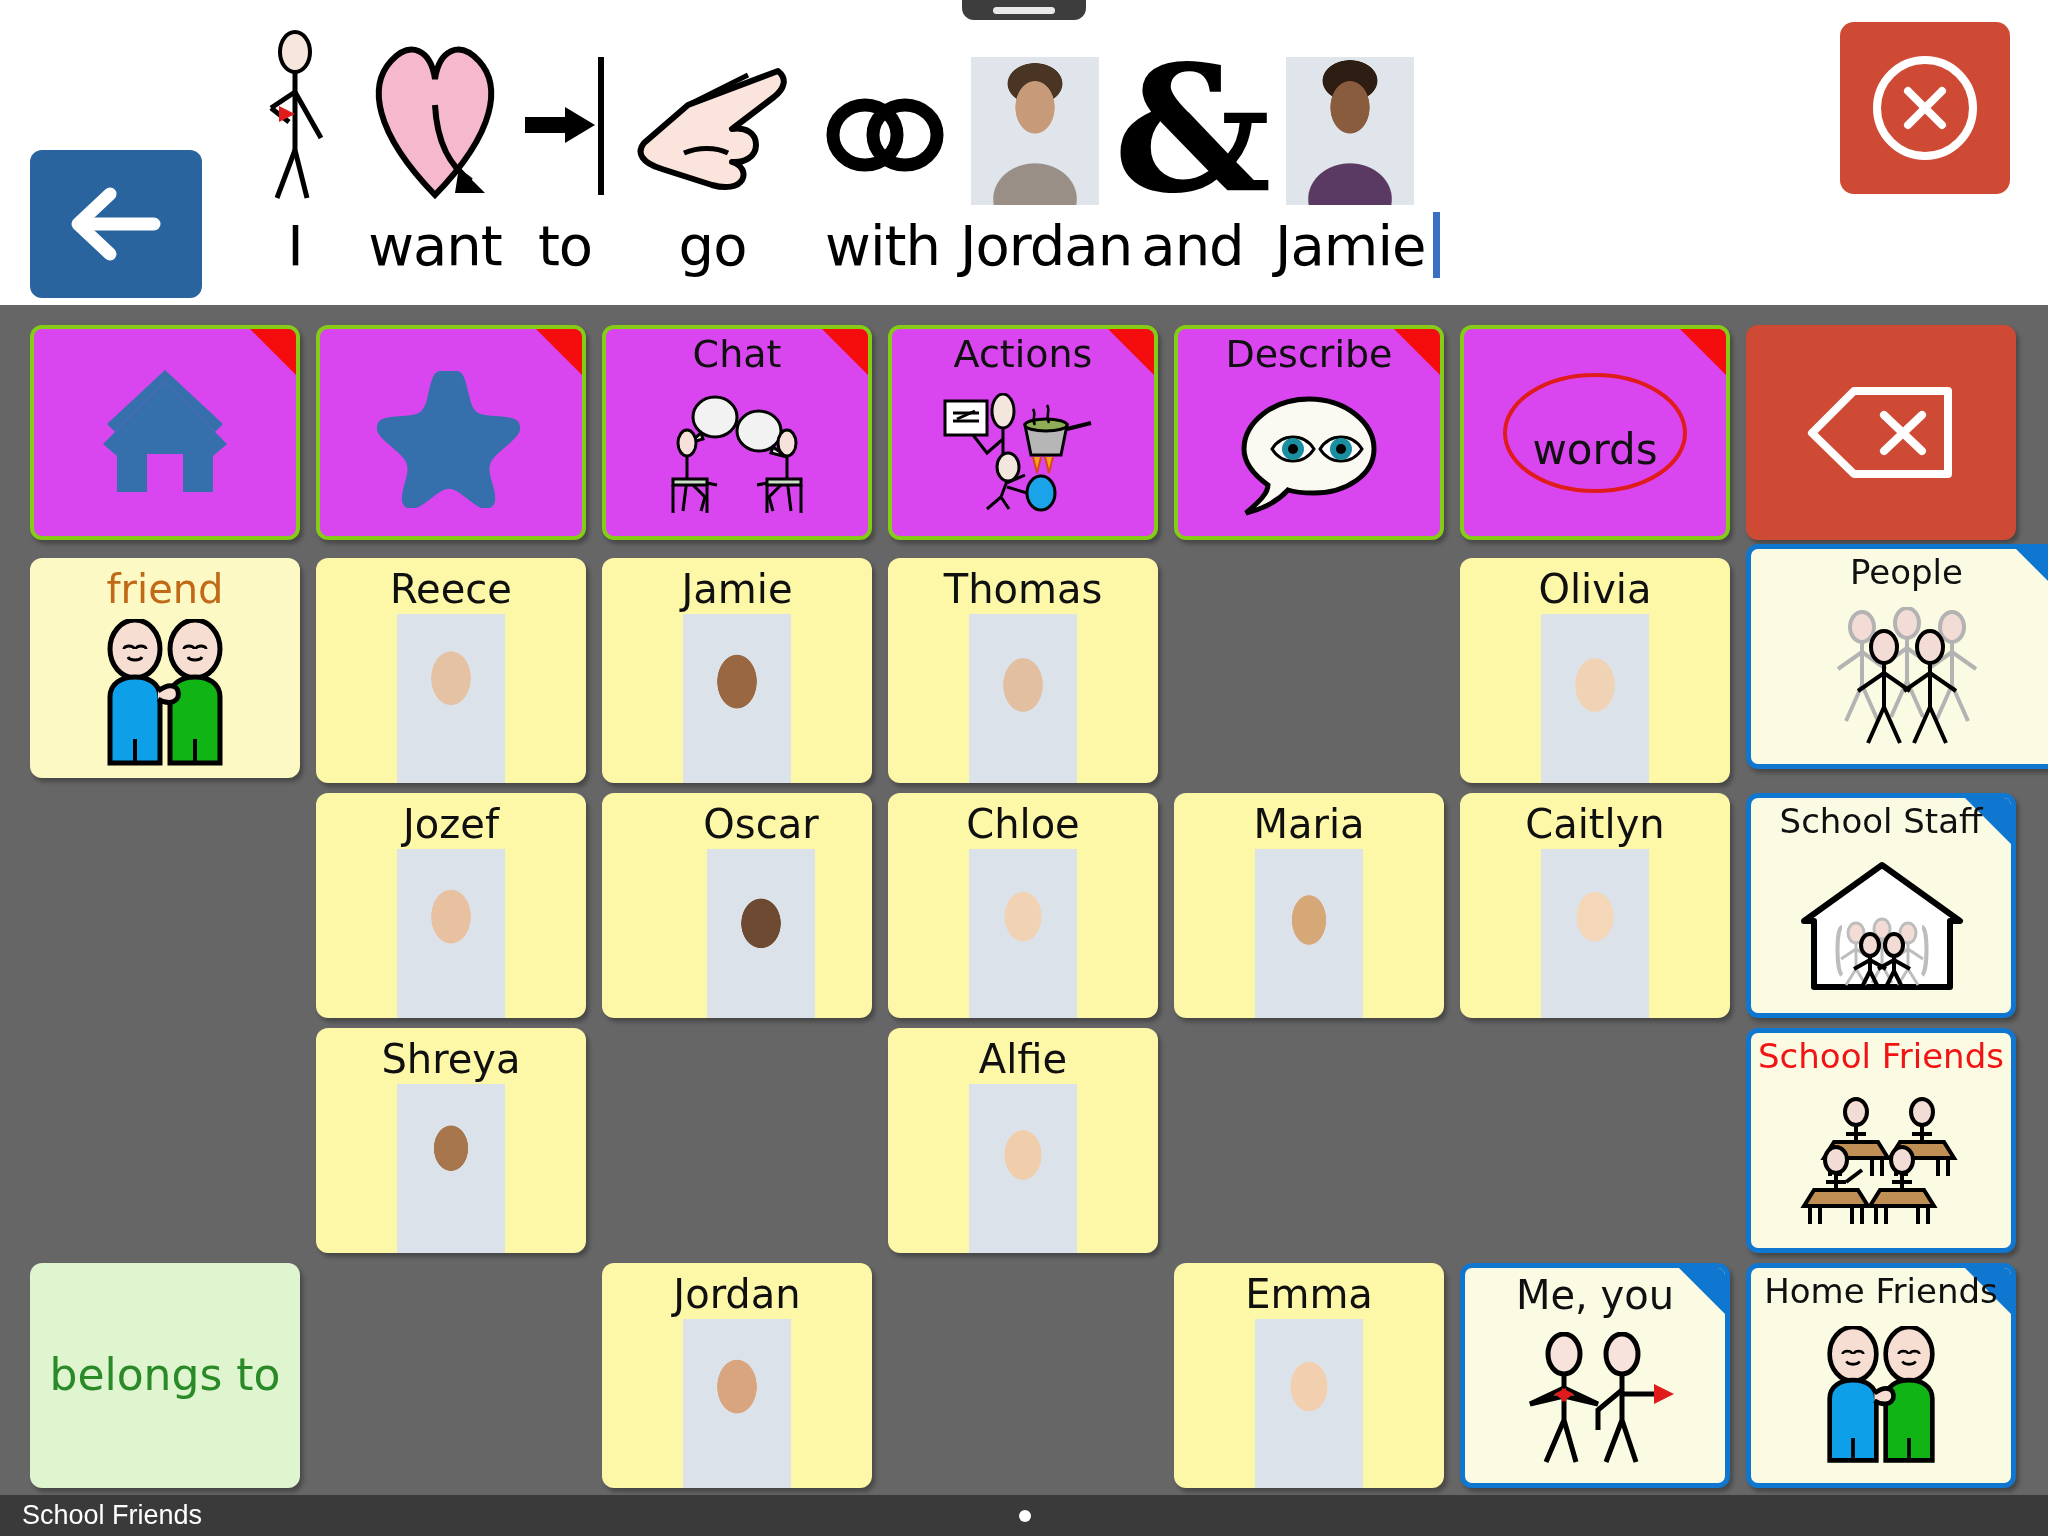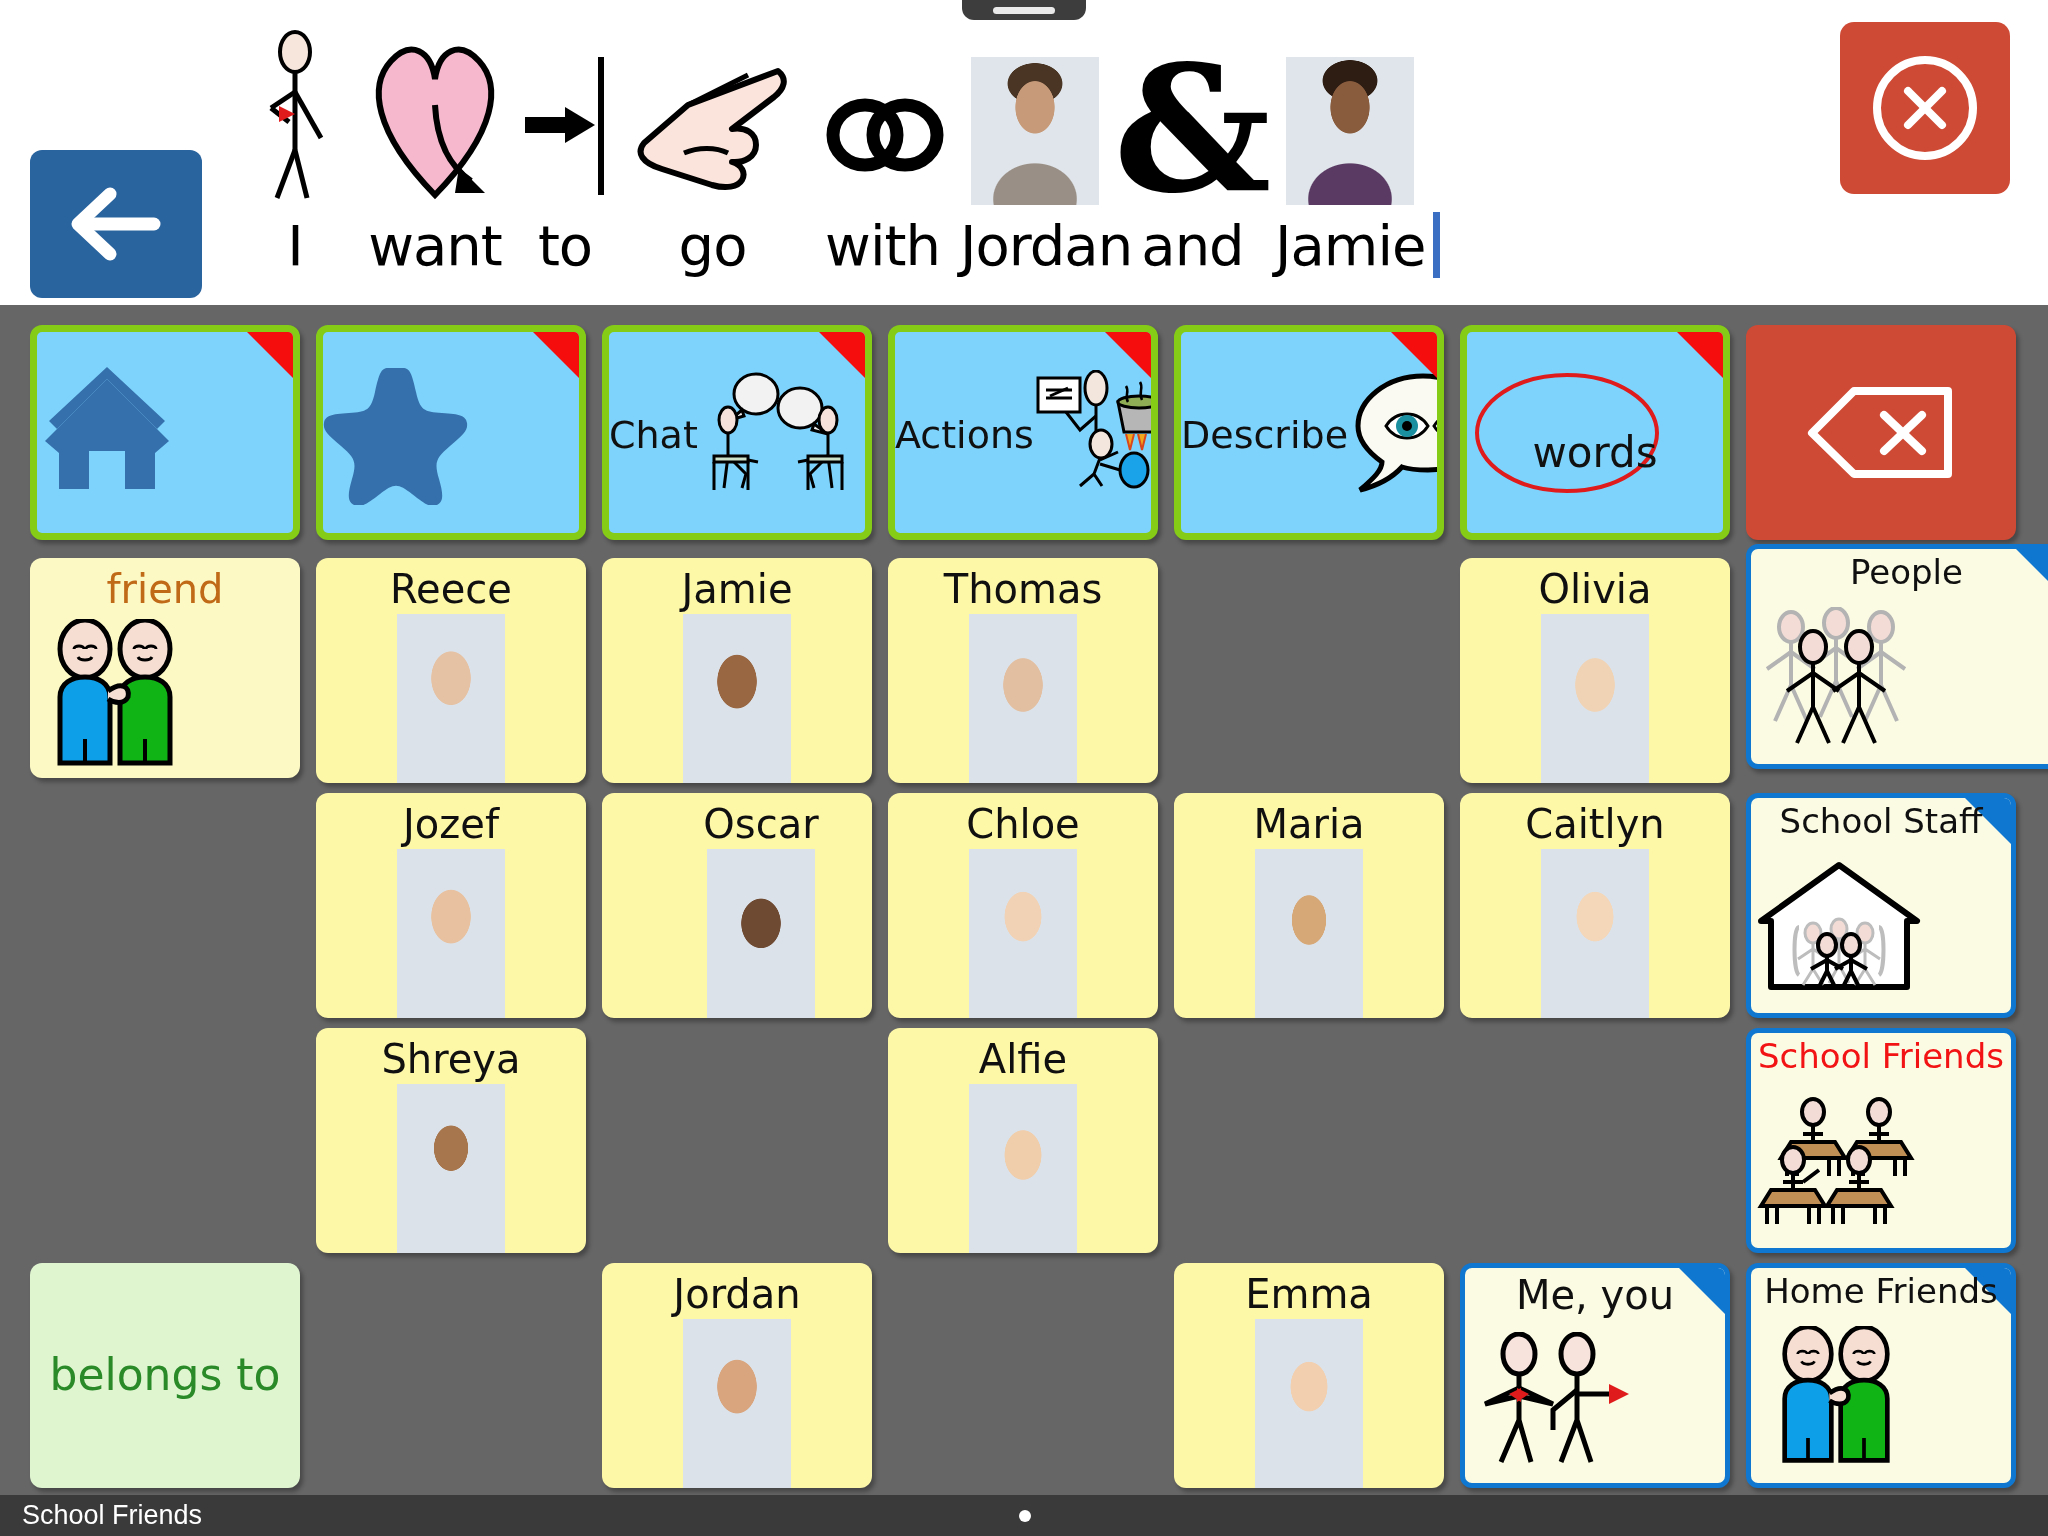--- a/index.html
+++ b/index.html
@@ -89,38 +89,38 @@
   }
   .cell {
     position: absolute;
     border-radius: 12px;
     overflow: hidden;
   }
   .cell.shadowed { box-shadow: 3px 4px 4px rgba(0,0,0,0.30); }
 
   
   .cell-nav {
-    background: #7dd3fc;
-    border: 7px solid #84cc16;
-    display: flex; flex-direction: row; align-items: center;
+    background: #d946ef;
+    border: 4px solid #84cc16;
+    display: flex; flex-direction: column; align-items: center;
   }
   .cell-nav .corner-fold {
     position: absolute; right: -1px; top: -1px;
     width: 0; height: 0;
     border-top: 48px solid #f50d0d;
     border-left: 48px solid transparent;
   }
   .cell-label {
     font-family: "DejaVu Sans", sans-serif;
     font-size: 38px; color: #101010;
     line-height: 1.05; margin-top: 6px;
     white-space: nowrap;
     position: relative; z-index: 2;
   }
-  .cell-art { flex: 1; display: flex; align-items: center; width: 100%; }
+  .cell-art { flex: 1; display: flex; align-items: center; justify-content: center; width: 100%; }
 
   
   .cell-person {
     background: #fdf7a8;
     display: flex; flex-direction: column; align-items: center;
   }
   .cell-person .cell-label { font-size: 40px; margin-top: 10px; }
   .cell-person .person-photo {
     width: 108px; flex: 1; margin-top: 4px; margin-bottom: 0;
     background: #dbe2e9;

